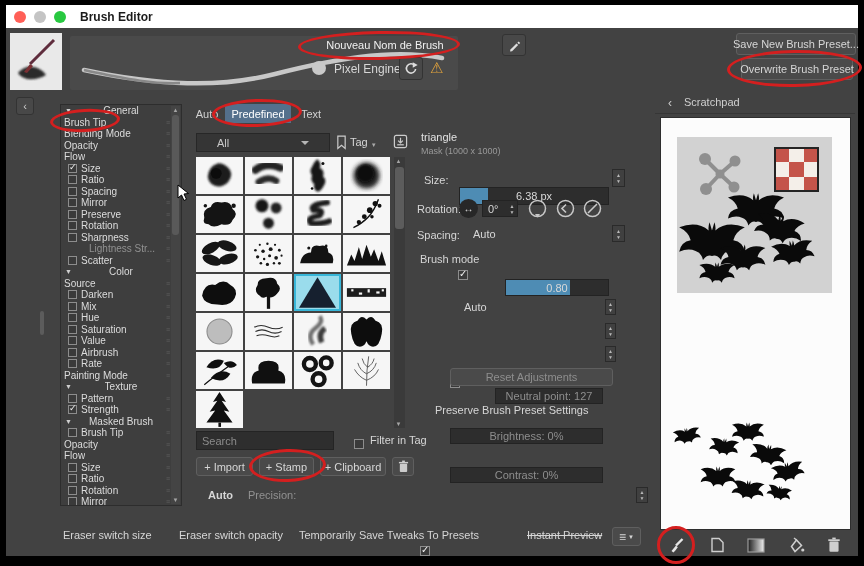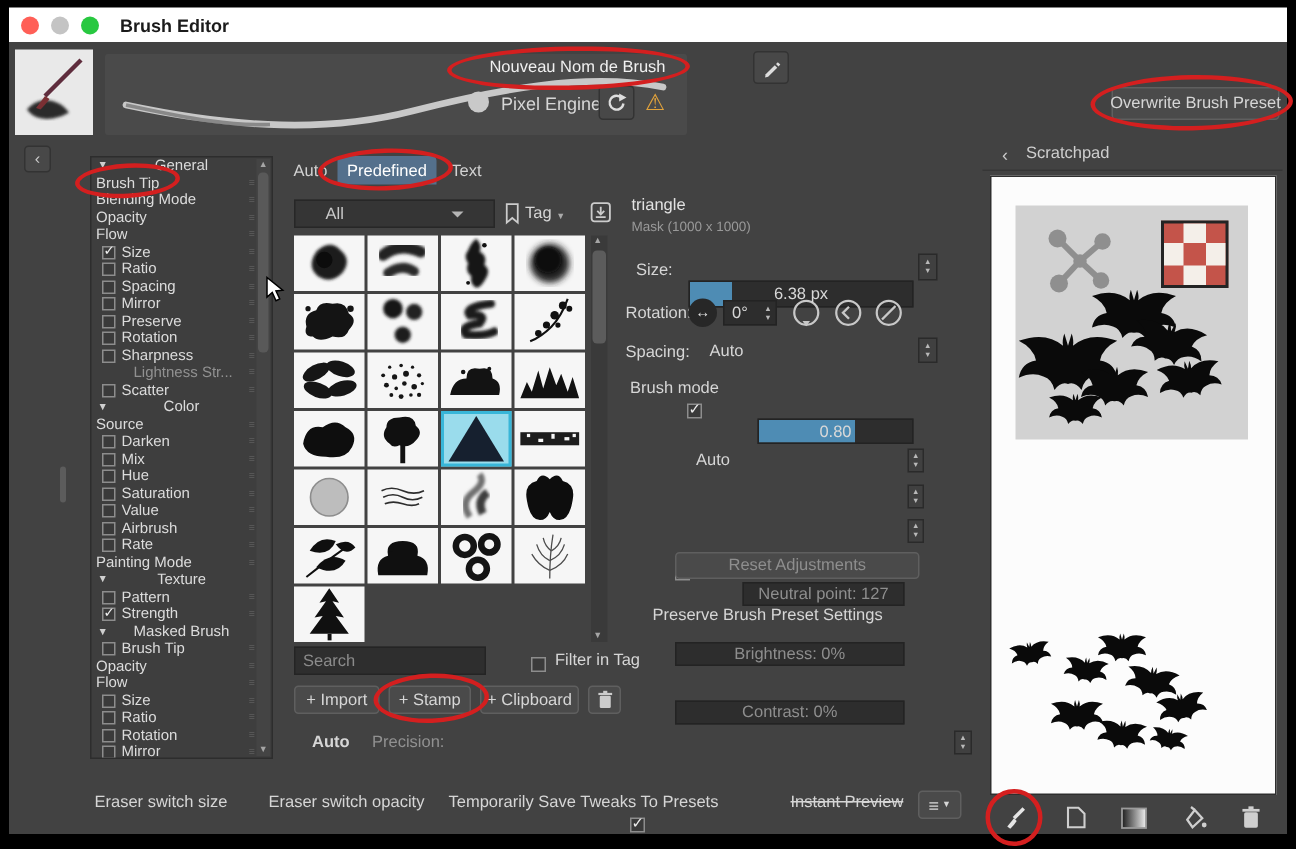--- a/index.html
+++ b/index.html
@@ -269,20 +269,21 @@
         <polygon points="11,1.5 16.5,4.5 11,7.5" fill="#ddd"></polygon>
       </svg>
   </div>
   <div class="abs" style="left:430px;top:59px;color:#e2a33c;font-size:15px">⚠</div>
   <div class="abs flatbtn" style="left:502px;top:34px;width:24px;height:22px">
     <svg width="13" height="13" viewBox="0 0 16 16">
         <path d="M3 13 L10.5 5.5 L12.5 7.5 L5 15 L2.5 15.5Z" fill="#ddd"></path>
         <path d="M11.5 4.5 L13 3 L15 5 L13.5 6.5Z" fill="#ddd"></path>
       </svg>
   </div>
+  <div class="abs btn" style="left:736px;top:33px;width:120px;height:22px">Save New Brush Preset...</div>
   <div class="abs btn" style="left:741px;top:58px;width:112px;height:22px">Overwrite Brush Preset</div>
 
   
   <div class="abs flatbtn" style="left:16px;top:97px;width:18px;height:18px;font-size:11px;color:#ccc">‹</div>
   <div class="abs" style="left:40px;top:311px;width:4px;height:24px;background:#5c5c5c;border-radius:2px"></div>
 
   
   <div class="abs" id="options-panel">
     <div id="options-list">
         <div class="orow header">
@@ -610,21 +611,21 @@
           <use href="#sym-pine"></use>
         </svg>
       </div>
     </div>
   <div class="abs" id="grid-scroll">
     <div class="scroll-arrow" style="top:1px">▲</div>
     <div class="thumb"></div>
     <div class="scroll-arrow" style="bottom:1px">▼</div>
   </div>
 
-  <div class="abs" style="left:196px;top:431px;width:128px;height:19px;background:#2e2e2e;border:1px solid #242424;display:flex;align-items:center;padding:0 5px">
+  <div class="abs" style="left:196px;top:431px;width:138px;height:19px;background:#2e2e2e;border:1px solid #242424;display:flex;align-items:center;padding:0 5px">
     <span style="color:#8b8b8b;font-size:11px">Search</span>
   </div>
   <span class="abs cb" style="left:354px;top:435px"></span>
   <span class="abs txt" style="left:370px;top:434px">Filter in Tag</span>
 
   <div class="abs btn" style="left:196px;top:457px;width:57px;height:19px">+&nbsp;<span>Import</span></div>
   <div class="abs btn" style="left:259px;top:457px;width:55px;height:19px">+&nbsp;<span>Stamp</span></div>
   <div class="abs btn" style="left:320px;top:457px;width:66px;height:19px">+&nbsp;<span>Clipboard</span></div>
   <div class="abs btn" style="left:392px;top:457px;width:22px;height:19px">
     <svg width="11" height="13" viewBox="0 0 12 14">

